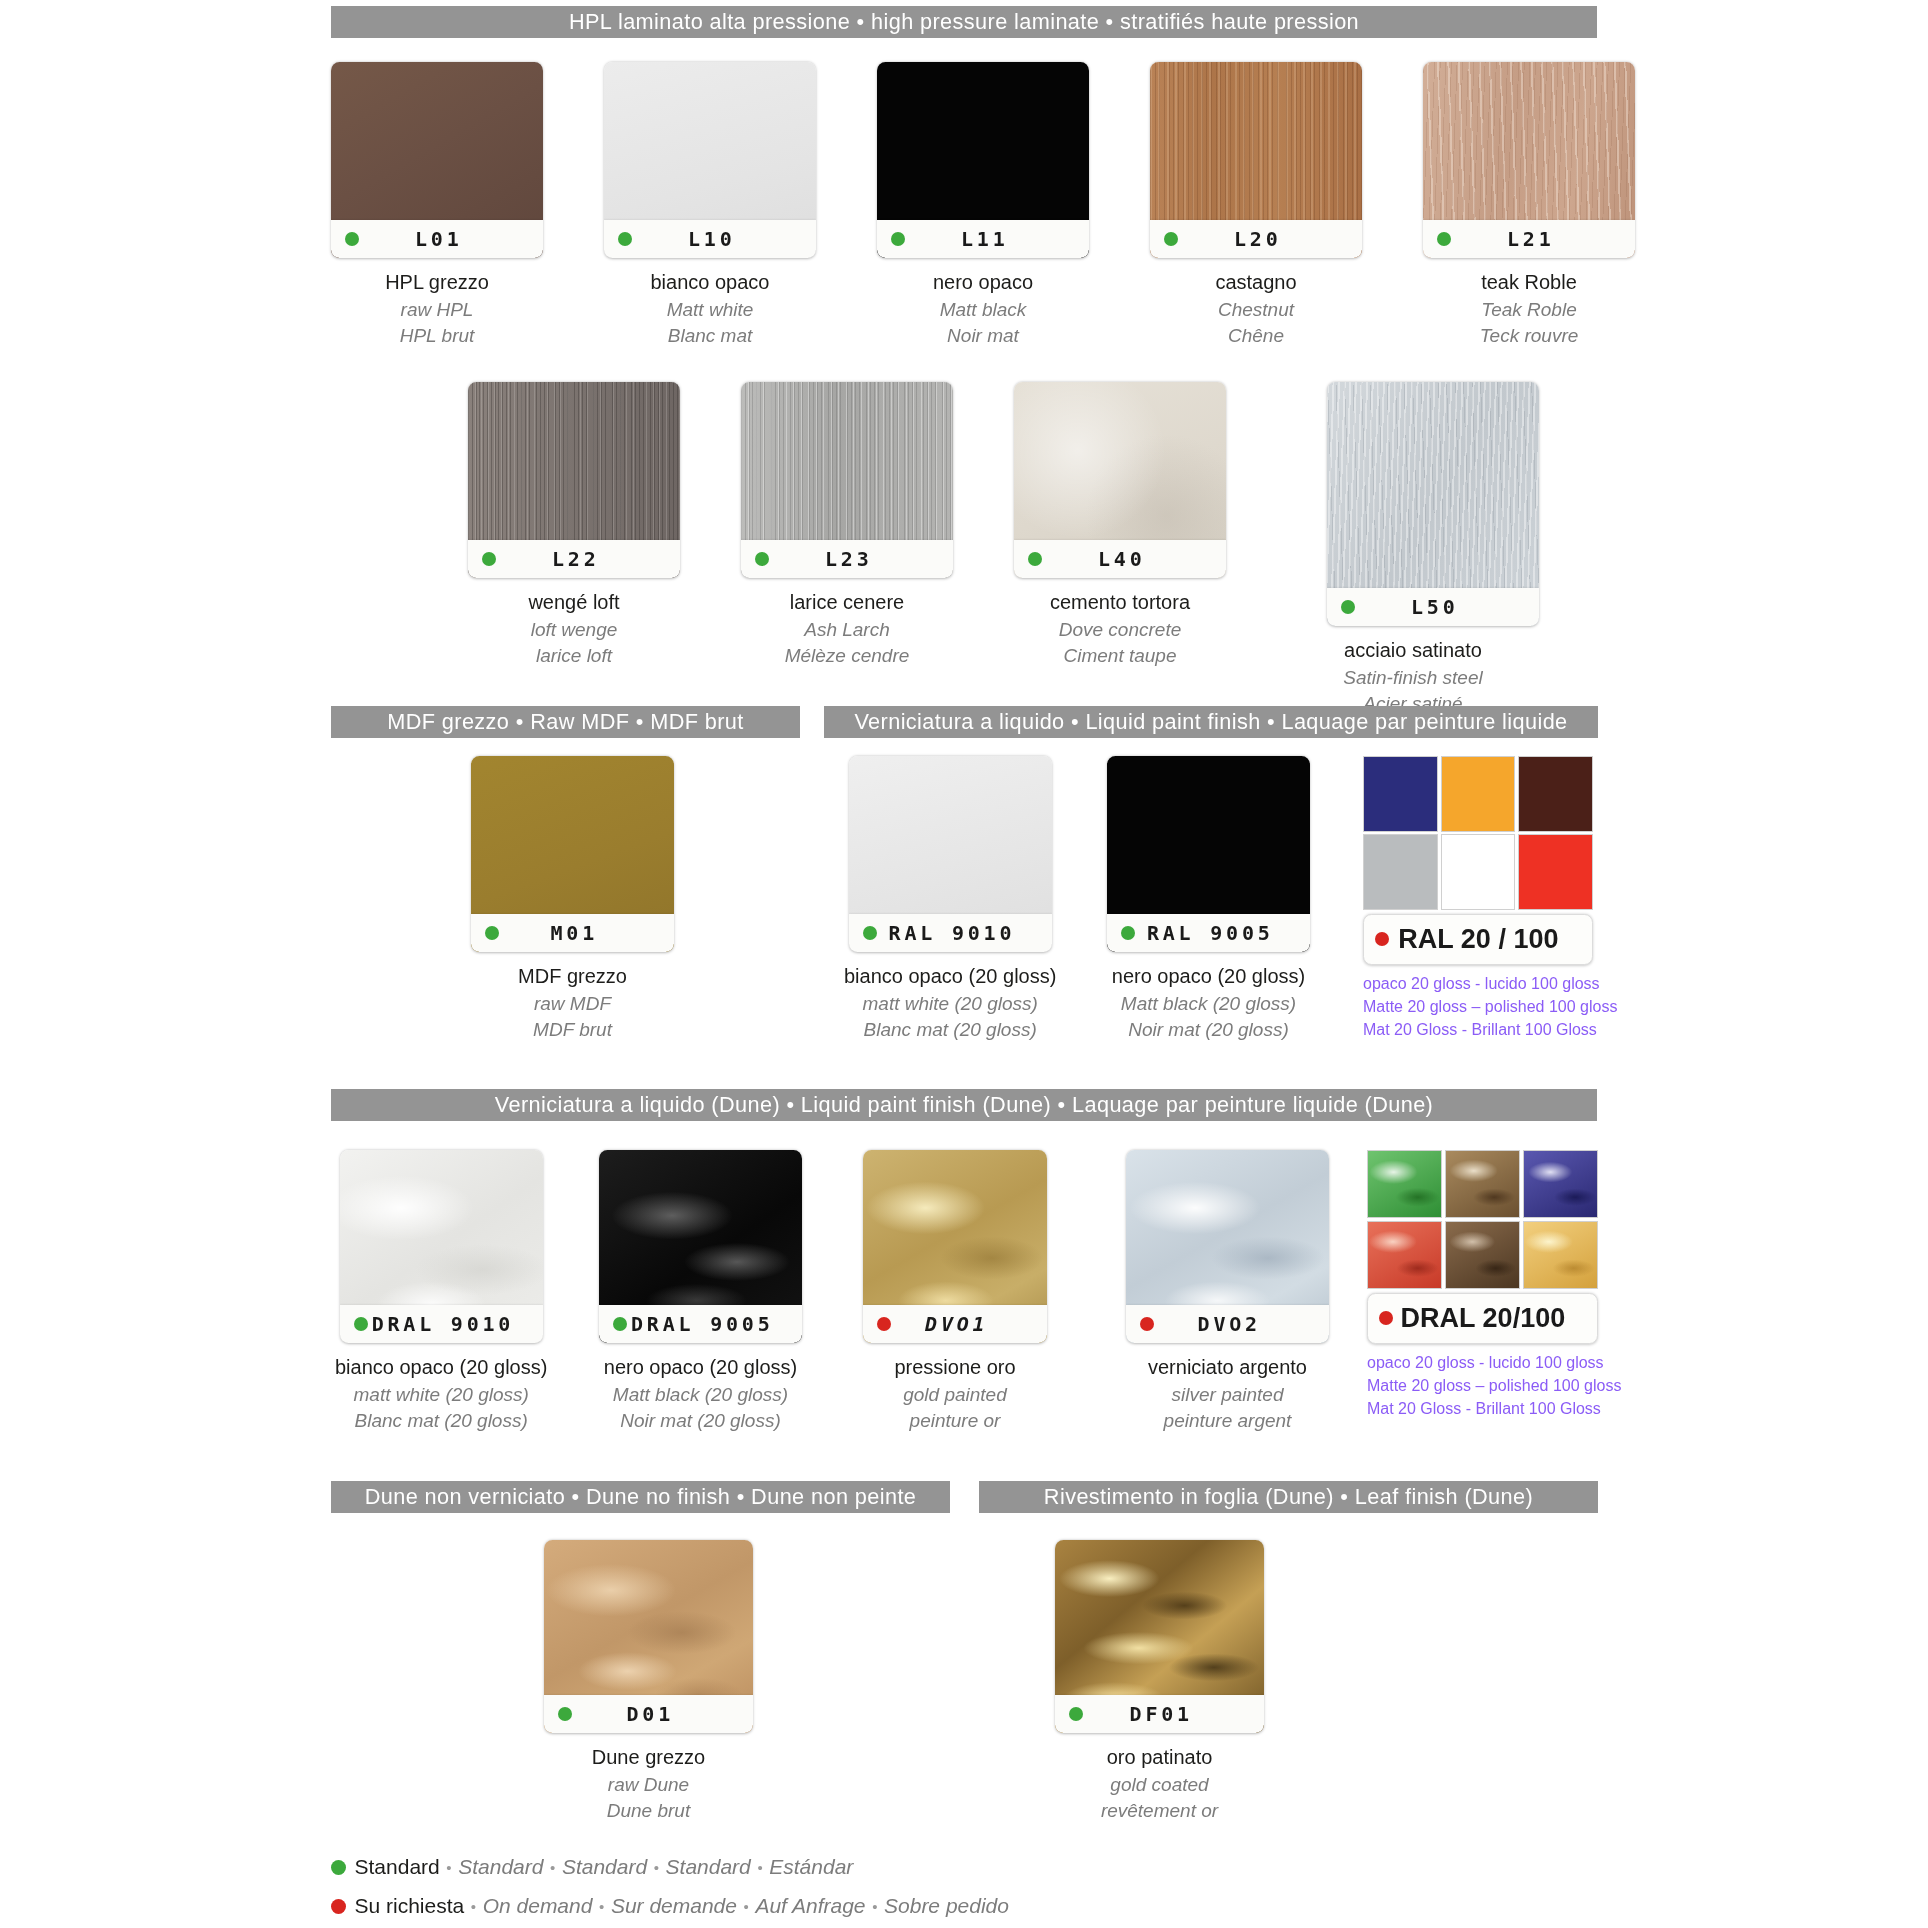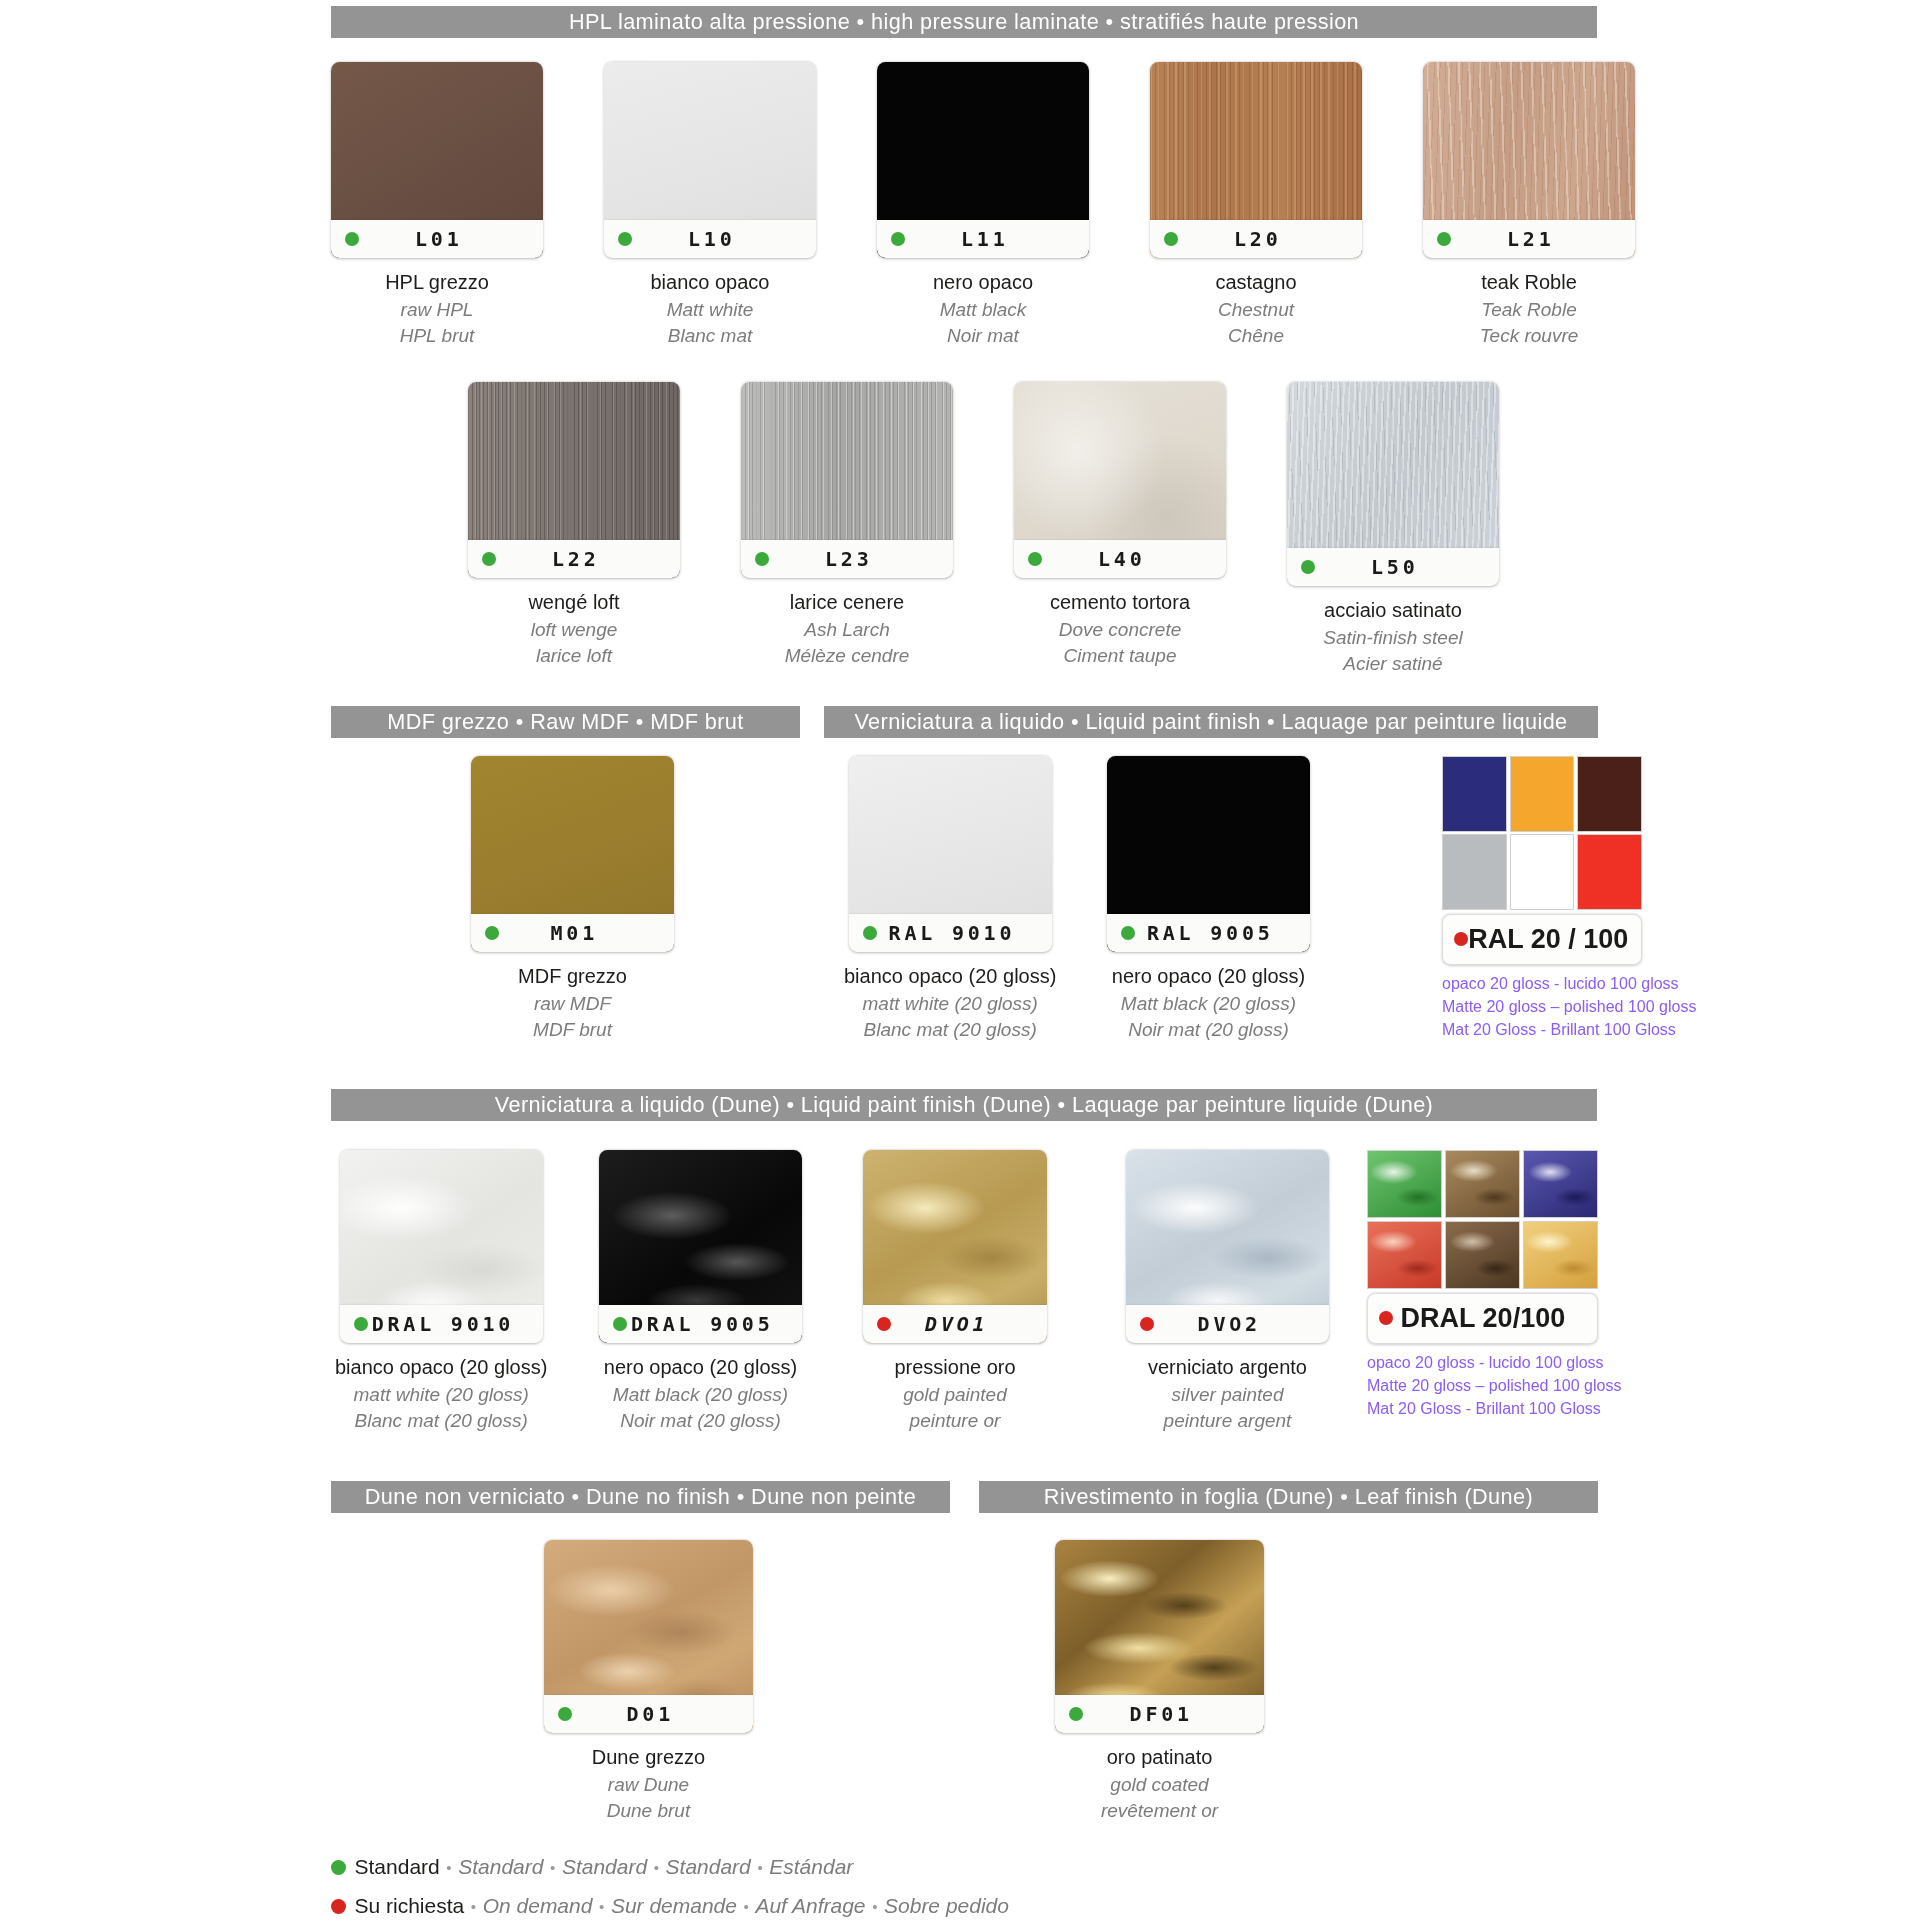--- a/index.html
+++ b/index.html
@@ -220,21 +220,21 @@
         </div>
       </div>
       <div class="caption">
         <div class="cap-it">cemento tortora</div>
         <div class="cap-en">Dove concrete</div>
         <div class="cap-fr">Ciment taupe</div>
       </div>
     </div>
 
     <div class="tile">
-      <div class="chip" style="width:212px;height:204px;">
+      <div class="chip" style="width:212px;height:244px;margin-left:40px;">
         <div class="art" style="background:
                repeating-linear-gradient(92deg,rgba(255,255,255,.40) 0px,rgba(255,255,255,.40) 1.9px,rgba(255,255,255,0) 1.9px,rgba(255,255,255,0) 5.6px),
                repeating-linear-gradient(88deg,rgba(140,148,156,.30) 0px,rgba(140,148,156,.30) 0.9px,rgba(255,255,255,0) 0.9px,rgba(255,255,255,0) 8.5px),
                linear-gradient(120deg,#d3d8dc 0%,#c2c8cd 50%,#cdd3d8 100%);"></div>
         <div class="codebar">
           <span class="dot std"></span>
           <span class="code">L50</span>
         </div>
       </div>
       <div class="caption">
@@ -287,21 +287,21 @@
         <span class="code">RAL 9005</span>
       </div>
     </div>
     <div class="caption">
       <div class="cap-it">nero opaco (20 gloss)</div>
       <div class="cap-en">Matt black (20 gloss)</div>
       <div class="cap-fr">Noir mat (20 gloss)</div>
     </div>
   </div>
 
-  <div style="position:absolute;left:1442px;top:756px;width:200px;">
+  <div style="position:absolute;left:1363px;top:756px;width:230px;">
     <div class="multi" style="height:154px;">
       <i style="background:#2b2d7c;"></i>
       <i style="background:#f5a62c;"></i>
       <i style="background:#4b2018;"></i>
       <i style="background:#b9bcbe;"></i>
       <i style="background:#ffffff;"></i>
       <i style="background:#ee3124;"></i>
     </div>
     <div class="wide-code">
       <span class="dot req" style="margin-left:11.3px;"></span>

